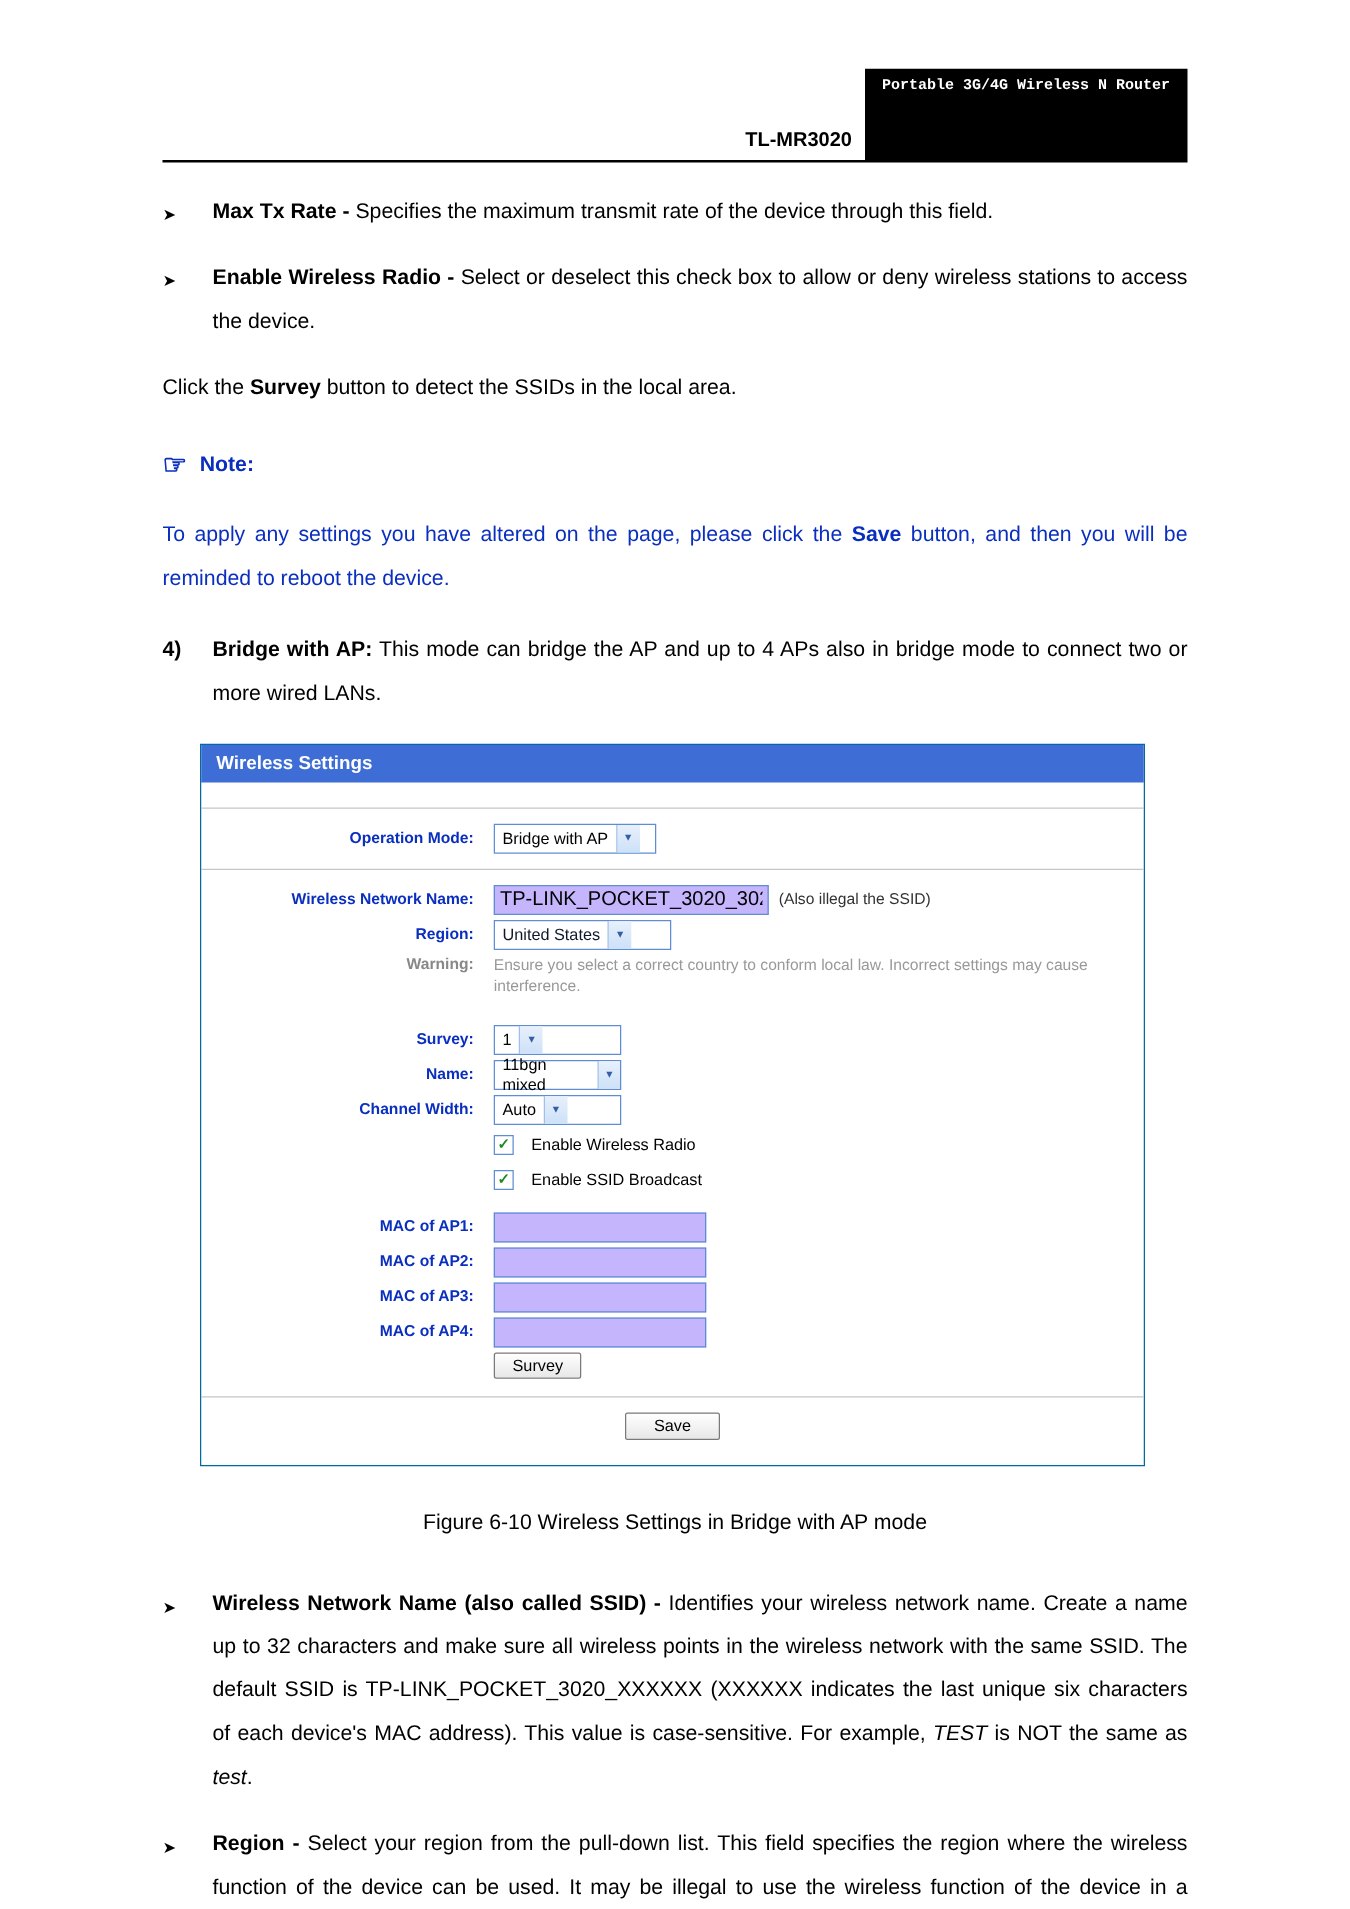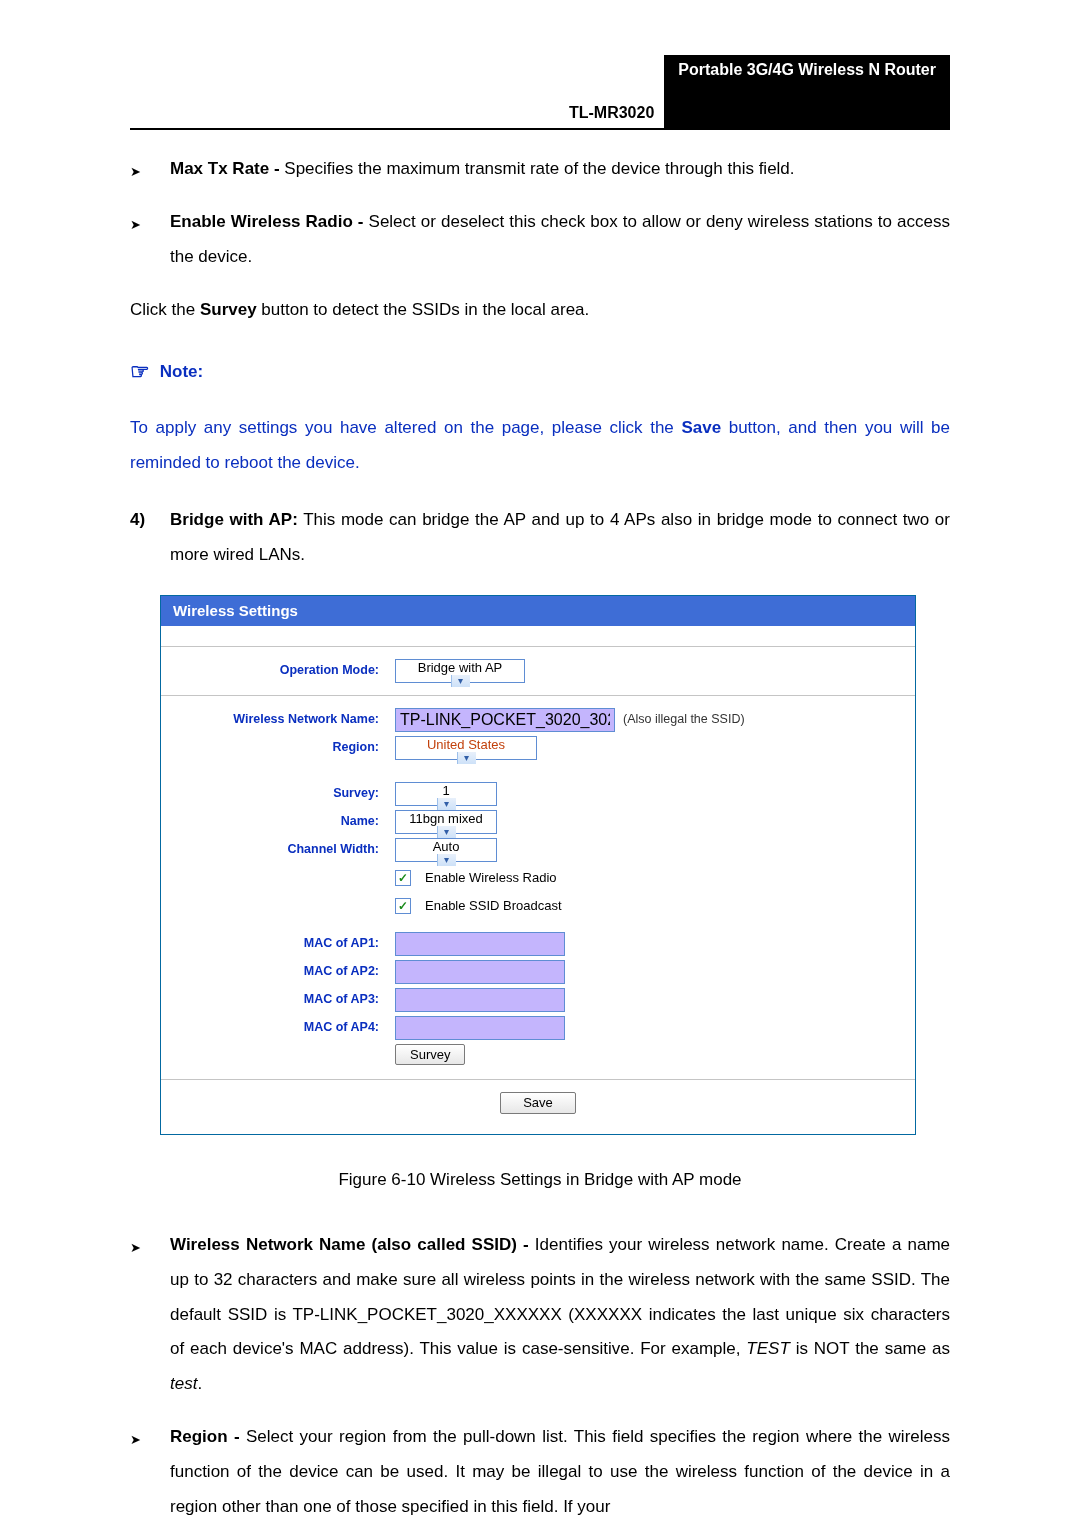--- a/index.html
+++ b/index.html
@@ -31,22 +31,23 @@
     justify-content: flex-end;
     font-weight: bold;
     font-size: 16px;
     padding: 6px 10px 6px 0;
     margin-top: 43px;
   }
   .header-right {
     background: #000;
     color: #fff;
     font-weight: bold;
-    font-size: 16px;
+    font-size: 12px;
     padding: 6px 14px;
+    font-family: Liberation Mono, monospace;
   }
   .content {
     padding-top: 22px;
     font-size: 17px;
     line-height: 2.05;
   }
   .bullet-row {
     display: flex;
     margin-bottom: 18px;
     text-align: justify;
@@ -132,21 +133,20 @@
     background: #c4b5fd;
   }
   .sel {
     display: inline-flex;
     align-items: center;
     border: 1px solid #5f8dd3;
     height: 22px;
     background: #fff;
     font-size: 13px;
     position: relative;
-    flex-direction: column;
   }
   .sel-txt { padding: 0 6px; }
   .sel-arrow {
     width: 18px;
     height: 100%;
     background: linear-gradient(#e8f0fb,#cde1f8);
     border-left: 1px solid #9ec0ea;
     display: flex;
     align-items: center;
     justify-content: center;
@@ -260,26 +260,32 @@
           <div class="form-field">
             <input class="tx" style="width: 210px;" value="TP-LINK_POCKET_3020_302060">
             <span class="aside">(Also illegal the SSID)</span>
           </div>
         </div>
 
         <div class="form-row">
           <div class="form-label">Region:</div>
           <div class="form-field">
             <div class="sel" style="width:140px">
-              <span class="sel-txt" style="color:#c2410c">United States</span>
-              <span class="sel-arrow">▾</span>
-            </div>
-          </div>
-        </div>
-
+              <span class="sel-txt" style="color:#0f172a">United States</span>
+              <span class="sel-arrow">▾</span>
+            </div>
+          </div>
+        </div>
+
+        <div class="form-row" style="align-items:flex-start">
+          <div class="form-label gray">Warning:</div>
+          <div class="form-field">
+              <div class="warning-text">Ensure you select a correct country to conform local law. Incorrect settings may cause interference.</div>
+            </div>
+        </div>
 
         <div style="height:14px"></div>
 
         <div class="form-row">
           <div class="form-label">Survey:</div>
           <div class="form-field">
             <div class="sel" style="width:100px">
               <span class="sel-txt">1</span>
               <span class="sel-arrow">▾</span>
             </div>

